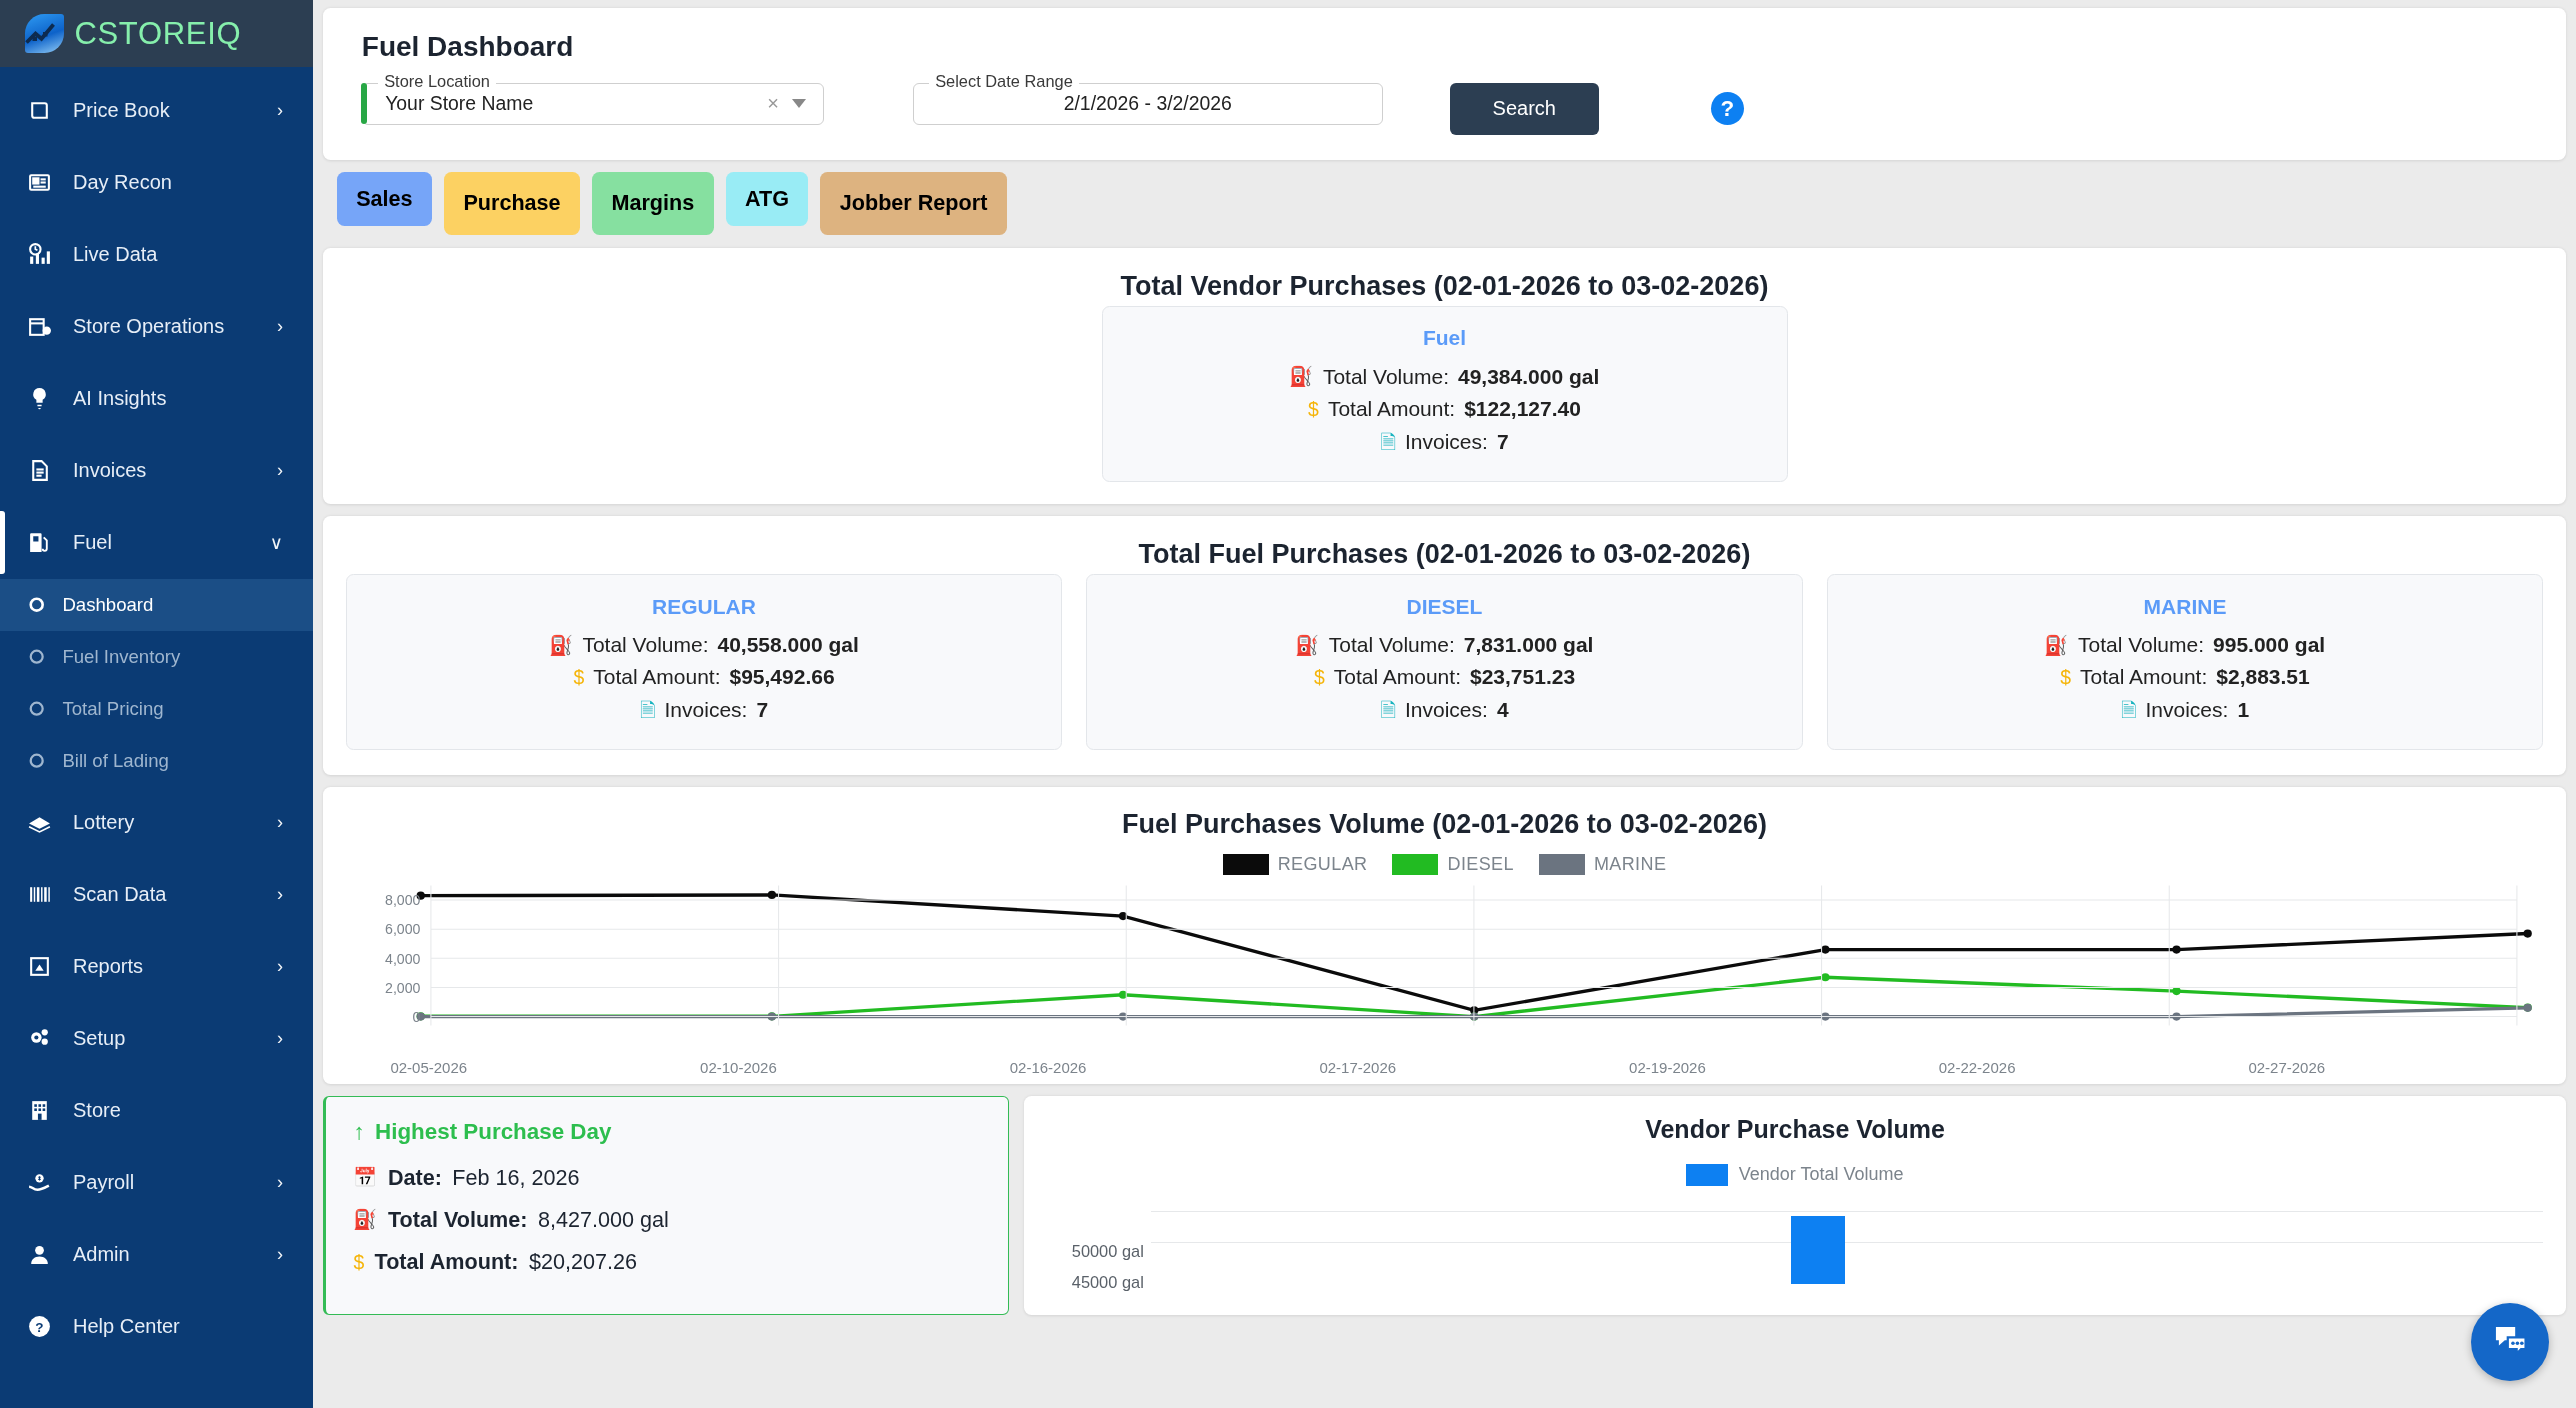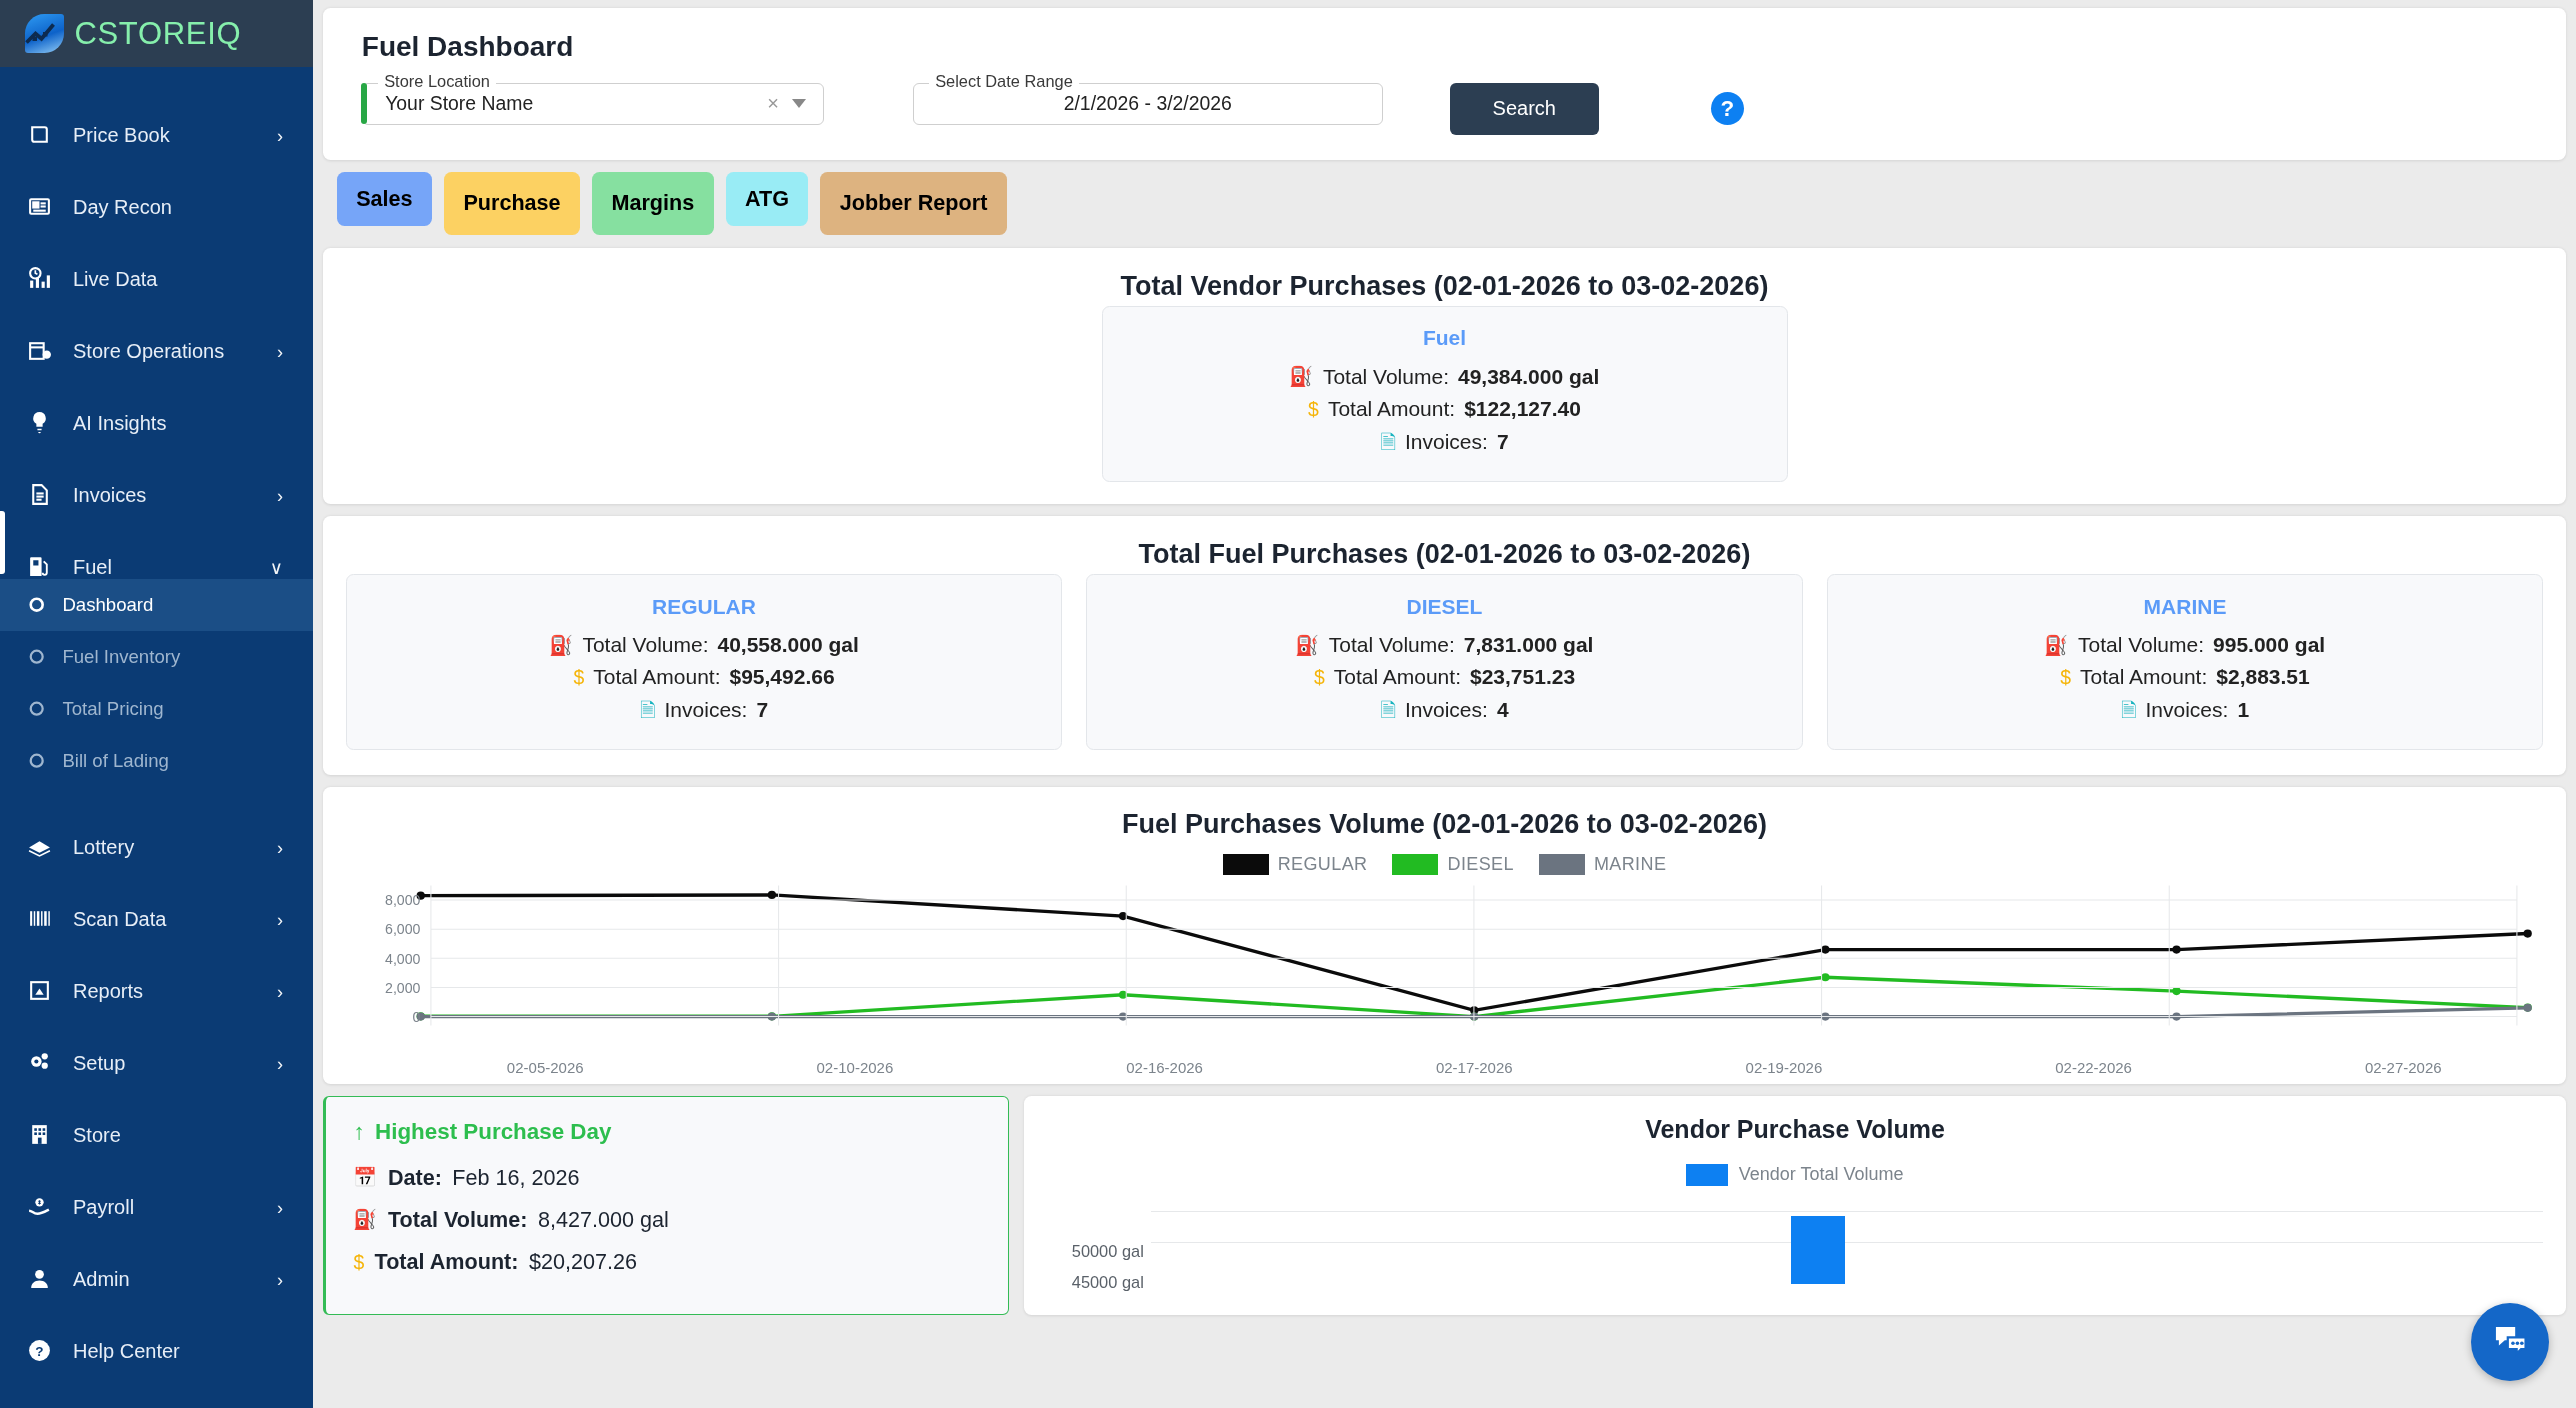--- a/index.html
+++ b/index.html
@@ -29,21 +29,21 @@
     border-radius: 19.4px 3px 19.4px 3px;
     background: linear-gradient(160deg,#2f9cf4 0%,#0d62c9 55%,#93cdf7 100%);
     overflow: hidden;
   }
   .logo-mark svg { position:absolute; left:0; top:0; }
   .logo-text {
     color: #86efac; font-size: 31px; letter-spacing: 0.7px; font-weight: 400;
   }
   .nav { padding-top: 7.5px; }
   .nav-item {
-    display: flex; align-items: flex-end;
+    display: flex; align-items: center;
     height: 72px; padding: 0 30px 0 27px;
     color: #e7eef7; font-size: 20px;
     cursor: pointer; position: relative;
   }
   .nav-item .ico {
     width: 34px; flex: 0 0 34px;
     display:flex; align-items:center; justify-content:flex-start;
     color:#ffffff;
   }
   .nav-item .lbl { flex: 1; padding-left: 12px; white-space: nowrap; }
@@ -152,21 +152,21 @@
 
   
   .chart-panel { padding-bottom: 7.5px; }
   .legend-row { display:flex; justify-content:center; align-items:center; gap: 25px; margin: 9px 0 6px 0; }
   .legend-item { display:flex; align-items:center; gap: 9px; }
   .legend-swatch { width: 46px; height: 21px; }
   .legend-label { font-size: 18px; color:#7c848c; letter-spacing:0.4px; }
   .linechart-wrap { position: relative; height: 171px; margin: 0 30px 7.5px 30px; }
   .lc-svg { display:block; width:100%; height: 149px; }
   .x-labels { display:flex; margin-left: 67px; margin-right: 7.5px; }
-  .x-labels span { flex:1; text-align:center; font-size: 15px; color:#7c848c; }
+  .x-labels span { flex:1; font-size: 15px; color:#7c848c; }
 
   
   .bottom-row { display:flex; gap: 15px; }
   .highest-card {
     width: 686px; background:#f8f9fb;
     border:0.7px solid #33bb55; border-left: 3.7px solid #33bb55;
     border-radius: 6px; padding: 22.4px 27px;
   }
   .hc-title { color:#2dbe4e; font-size:22.4px; font-weight:700; display:flex; align-items:center; gap:10.4px; margin-bottom: 19.4px;}
   .hc-line { font-size: 21.6px; color:#1c2430; display:flex; align-items:center; gap:10.4px; margin-bottom: 16.4px;}

